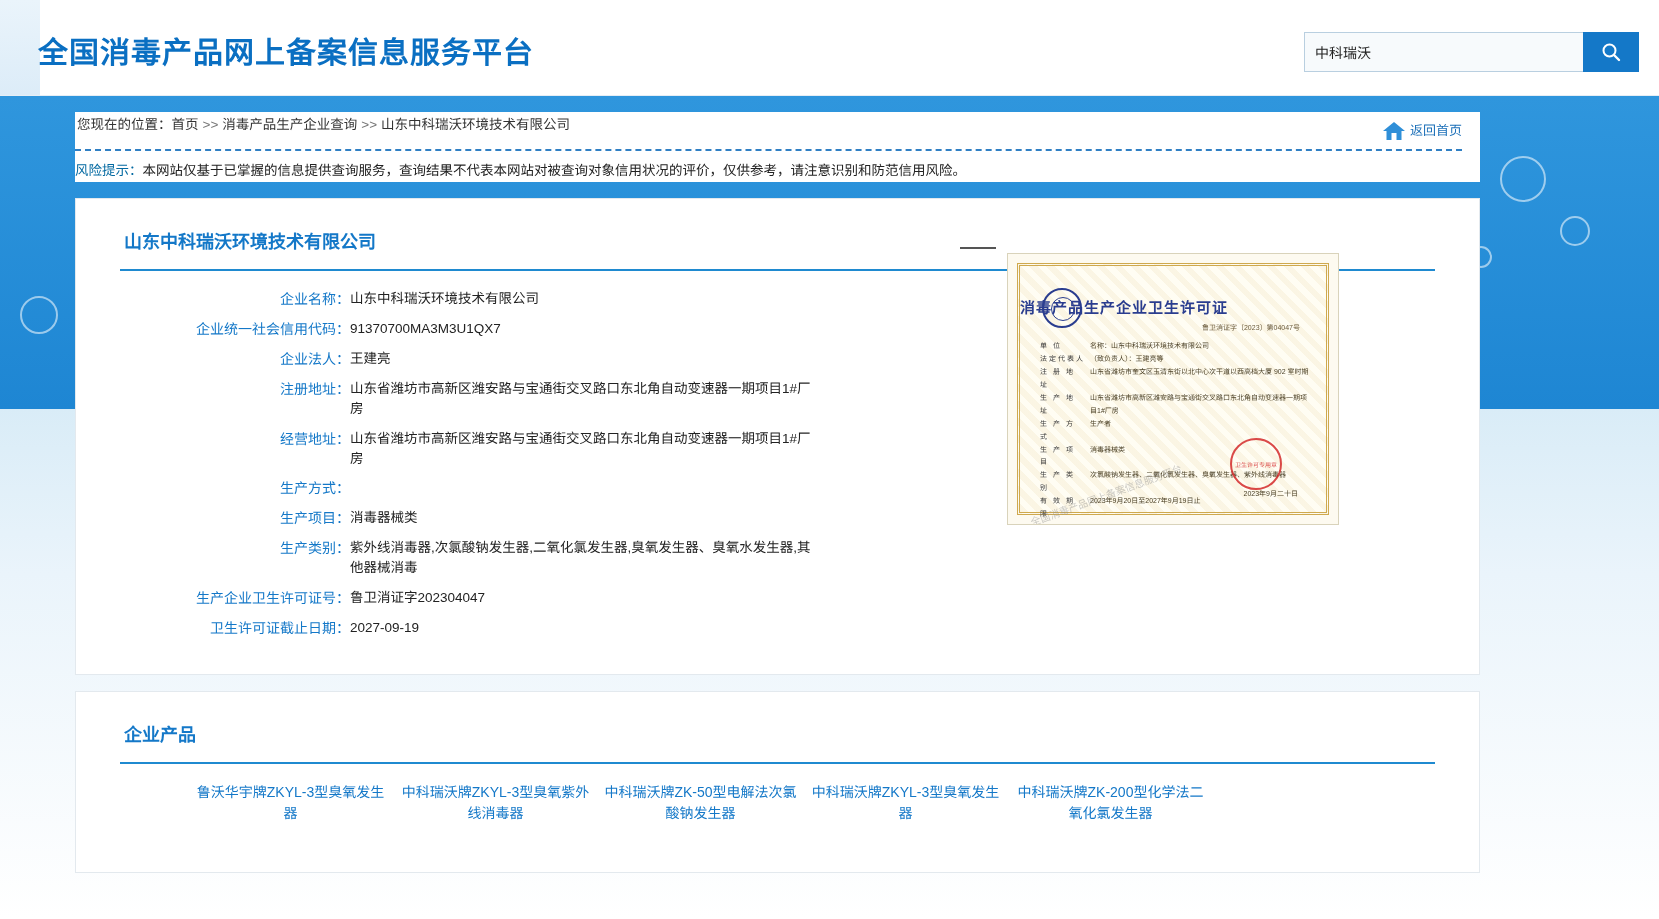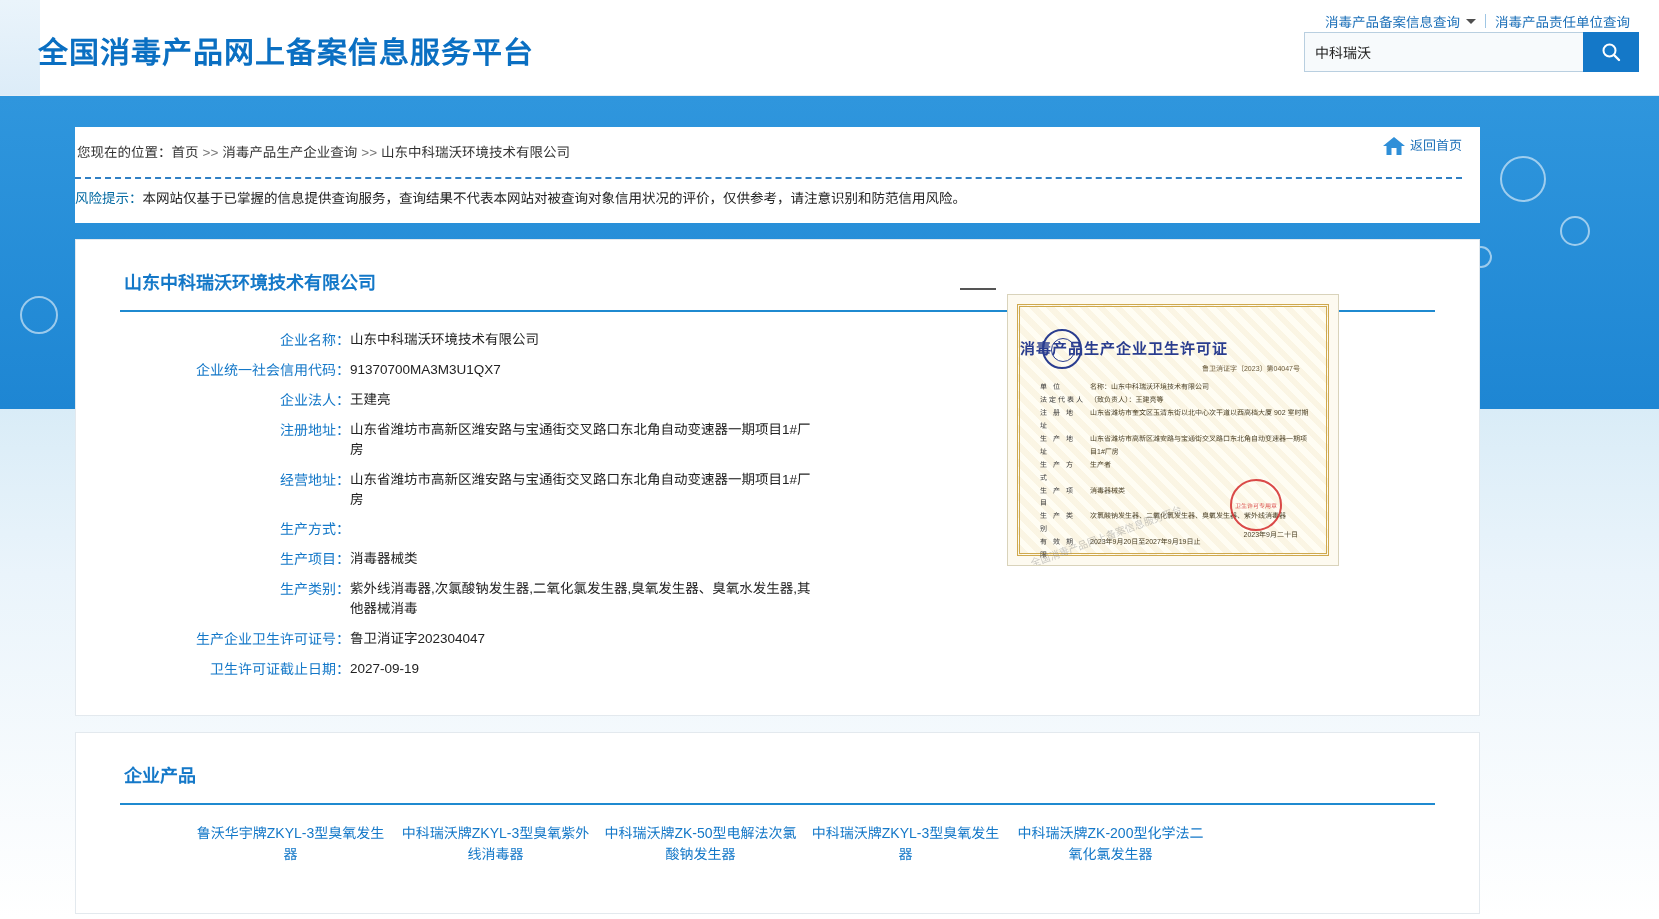--- a/index.html
+++ b/index.html
@@ -113,23 +113,23 @@
   .container {
     position: absolute;
     left: 75px; top: 0;
     width: 1405px;
   }
 
   
   .crumb-card {
     position: relative;
     background: #ffffff;
-    margin-top: 31px;
-    padding: 14px 18px 0 0;
-    height: 96px;
+    margin-top: 16px;
+    padding: 1px 18px 0 0;
+    height: 70px;
   }
   .crumb {
     font-size: 13.5px;
     color: #333;
     padding-left: 2px;
   }
   .crumb a { color: #333; text-decoration: none; cursor: pointer; }
   .crumb .sep { color: #777; padding: 0 4px; }
   .home-link {
     position: absolute;
@@ -313,30 +313,20 @@
 </style>
 </head>
 <body>
 
 <div class="page">
 
   <div class="header">
     <div class="header-bg-left"></div>
     <div class="site-title">全国消毒产品网上备案信息服务平台</div>
 
-    <div class="top-links">
-      <div class="top-link">
-        <span>消毒产品备案信息查询</span>
-        <span class="caret-down"></span>
-      </div>
-      <div class="top-link-divider"></div>
-      <div class="top-link">
-        <span>消毒产品责任单位查询</span>
-      </div>
-    </div>
 
     <div class="search-wrap">
       <input class="search-input" type="text" value="中科瑞沃" style="">
       <div class="search-btn">
         <span>
           <svg width="22" height="22" viewBox="0 0 22 22">
             <circle cx="9.5" cy="9.5" r="6" fill="none" stroke="#ffffff" stroke-width="2"></circle>
             <line x1="14" y1="14" x2="19" y2="19" stroke="#ffffff" stroke-width="2.4" stroke-linecap="round"></line>
           </svg>
         </span>

